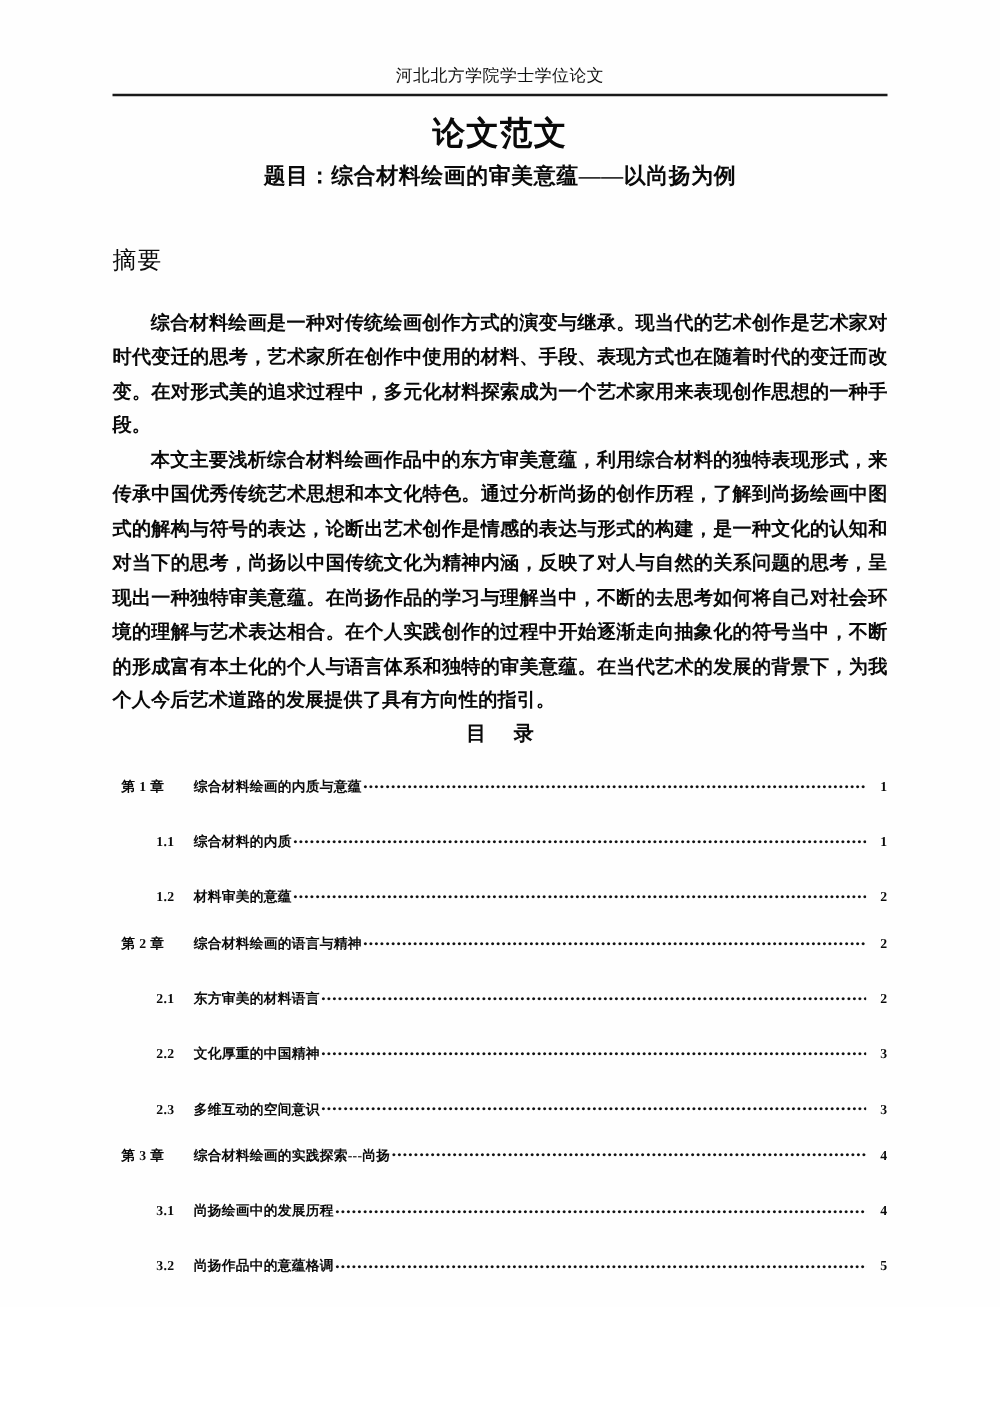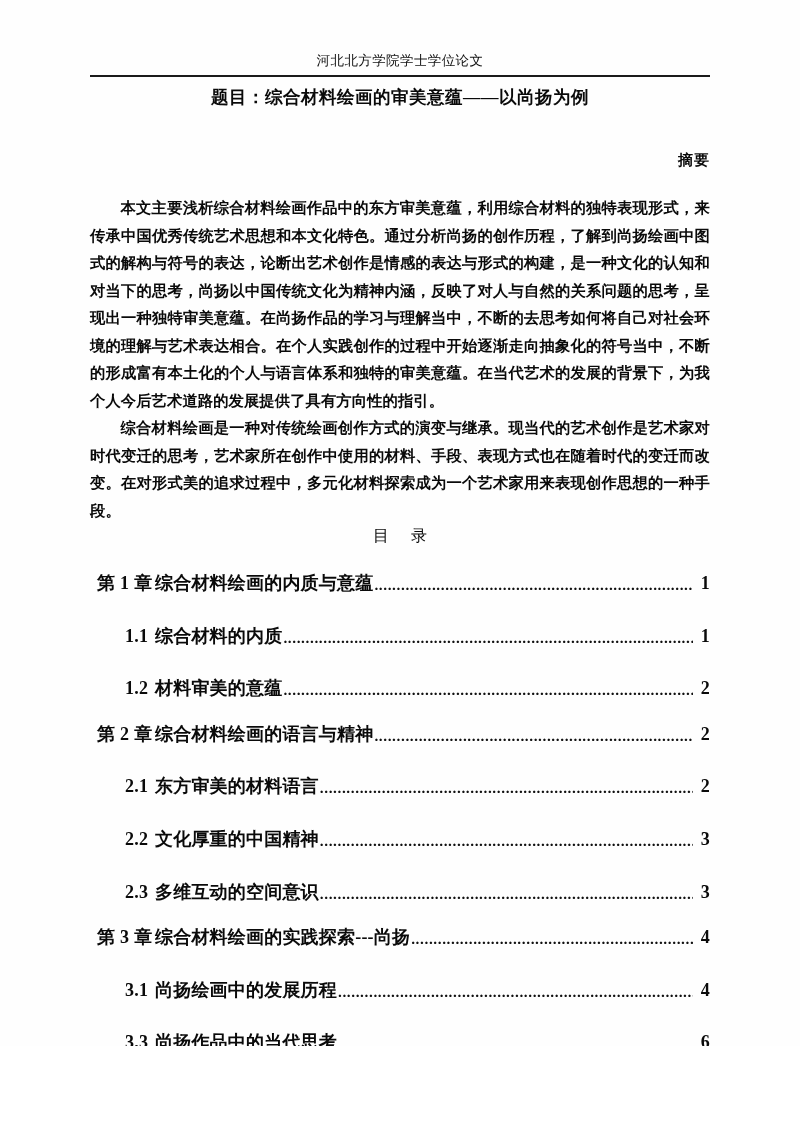--- a/index.html
+++ b/index.html
@@ -67,23 +67,23 @@
     text-align: center;
     font-size: 17.5px;
     font-weight: bold;
     letter-spacing: 0.5px;
     line-height: 1.4;
   }
 
   
   .abstract-heading {
     margin-top: 42px;
-    text-align: right;
-    font-size: 15px;
-    font-weight: bold;
+    text-align: left;
+    font-size: 19px;
+    font-weight: normal;
     letter-spacing: 1px;
   }
   .abstract-body {
     margin-top: 24px;
   }
   .para {
     font-size: 15.3px;
     font-weight: bold;
     line-height: 27.5px;
     text-align: justify;
@@ -99,31 +99,31 @@
     text-indent: 0;
     margin: 0;
     letter-spacing: 0.1px;
   }
 
   
   .toc-heading {
     margin-top: 2px;
     text-align: center;
     font-size: 16px;
-    font-weight: normal;
+    font-weight: bold;
   }
   .toc-heading .sp { display: inline-block; width: 22px; }
 
   .toc-list {
     margin-top: 26px;
   }
   .toc-row {
     display: flex;
-    align-items: flex-end;
-    font-size: 18px;
+    align-items: center;
+    font-size: 11px;
     font-weight: bold;
     line-height: 1.2;
     white-space: nowrap;
   }
   .toc-row.level-1 { margin-top: 24px; padding-left: 7px; }
   .toc-row.level-1:first-child { margin-top: 0; }
   .toc-row.level-2 { margin-top: 31px; padding-left: 35px; }
 
   .toc-num {
     flex: 0 0 auto;
@@ -177,29 +177,30 @@
 </head>
 <body>
 
 <div class="page">
 
   <div class="content">
 
     <div class="running-header">河北北方学院学士学位论文</div>
     <hr class="header-rule">
 
+    <div class="doc-title">论文范文</div>
 
     <div class="subject-line">题目：综合材料绘画的审美意蕴——以尚扬为例</div>
 
 
     <div class="abstract-heading">摘要</div>
 
     <div class="abstract-body">
+      <p class="para">综合材料绘画是一种对传统绘画创作方式的演变与继承。现当代的艺术创作是艺术家对时代变迁的思考，艺术家所在创作中使用的材料、手段、表现方式也在随着时代的变迁而改变。在对形式美的追求过程中，多元化材料探索成为一个艺术家用来表现创作思想的一种手段。</p>
       <p class="para">本文主要浅析综合材料绘画作品中的东方审美意蕴，利用综合材料的独特表现形式，来传承中国优秀传统艺术思想和本文化特色。通过分析尚扬的创作历程，了解到尚扬绘画中图式的解构与符号的表达，论断出艺术创作是情感的表达与形式的构建，是一种文化的认知和对当下的思考，尚扬以中国传统文化为精神内涵，反映了对人与自然的关系问题的思考，呈现出一种独特审美意蕴。在尚扬作品的学习与理解当中，不断的去思考如何将自己对社会环境的理解与艺术表达相合。在个人实践创作的过程中开始逐渐走向抽象化的符号当中，不断的形成富有本土化的个人与语言体系和独特的审美意蕴。在当代艺术的发展的背景下，为我个人今后艺术道路的发展提供了具有方向性的指引。</p>
-      <p class="para">综合材料绘画是一种对传统绘画创作方式的演变与继承。现当代的艺术创作是艺术家对时代变迁的思考，艺术家所在创作中使用的材料、手段、表现方式也在随着时代的变迁而改变。在对形式美的追求过程中，多元化材料探索成为一个艺术家用来表现创作思想的一种手段。</p>
     </div>
 
     <div class="toc-heading">
       <span>目</span><span class="sp"></span><span>录</span>
     </div>
 
     <div class="toc-list" id="toc-list">
         <div class="toc-row level-1">
           <span class="toc-num">第 1 章</span>
           <span class="toc-label">综合材料绘画的内质与意蕴</span>
@@ -248,20 +249,26 @@
           <span class="toc-leader"></span>
           <span class="toc-page">4</span>
         </div>
         <div class="toc-row level-2">
           <span class="toc-num">3.1</span>
           <span class="toc-label">尚扬绘画中的发展历程</span>
           <span class="toc-leader"></span>
           <span class="toc-page">4</span>
         </div>
         <div class="toc-row level-2">
+          <span class="toc-num">3.2</span>
+          <span class="toc-label">尚扬作品中的意蕴格调</span>
+          <span class="toc-leader"></span>
+          <span class="toc-page">5</span>
+        </div>
+        <div class="toc-row level-2">
           <span class="toc-num">3.3</span>
           <span class="toc-label">尚扬作品中的当代思考</span>
           <span class="toc-leader"></span>
           <span class="toc-page">6</span>
         </div>
       </div>
 
   </div>
 
   <div class="footer">1</div>

